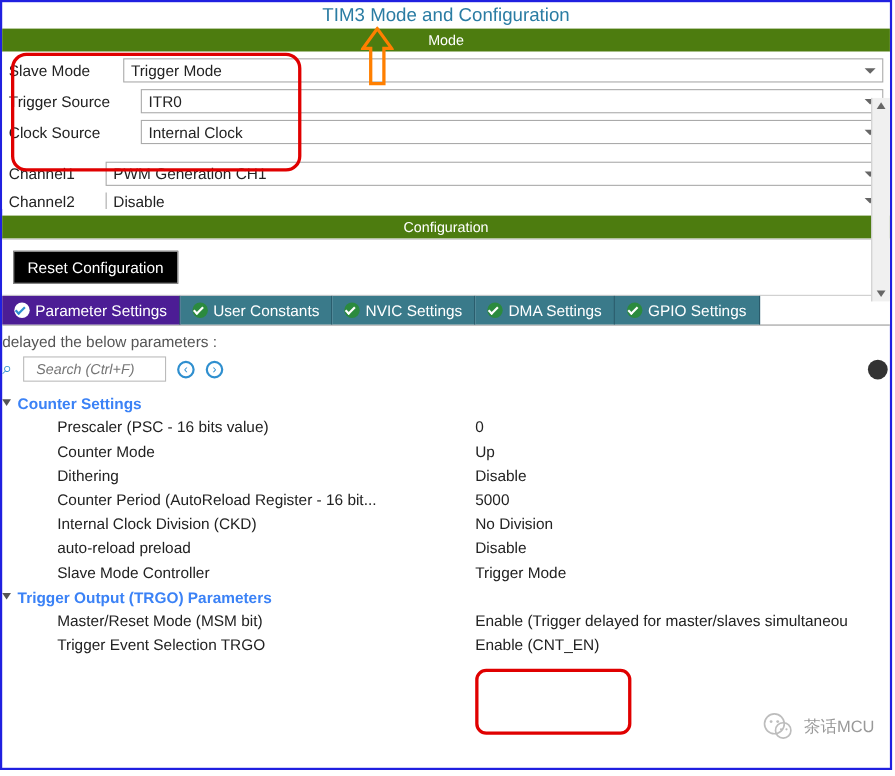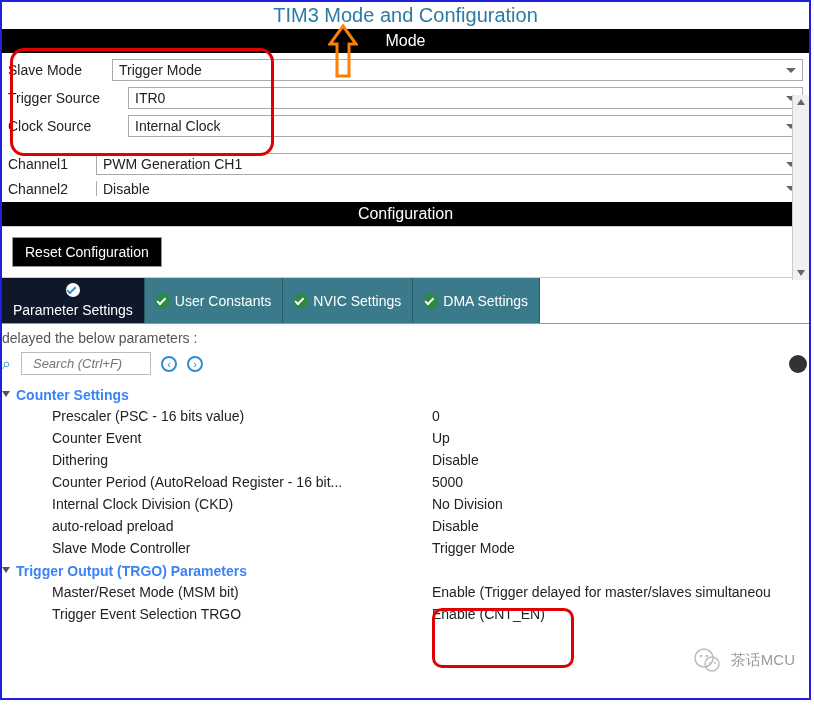--- a/index.html
+++ b/index.html
@@ -15,28 +15,28 @@
   }
   .outer-border {
     border: 2px solid #2020e0;
     width: 811px;
     height: 700px;
     position: relative;
   }
   .title {
     text-align: center;
     color: #2a7ca3;
-    font-size: 20px;
+    font-size: 17px;
     padding: 2px 16px;
   }
   .section-header {
-    background: #000000;
+    background: #4d7c0f;
     color: #fff;
     text-align: center;
-    font-size: 16px;
+    font-size: 13px;
     padding: 3px 0;
   }
   .mode-panel {
     padding: 6px 6px 0 6px;
     background: #fff;
     position: relative;
   }
   .form-row {
     display: flex;
     align-items: center;
@@ -96,22 +96,21 @@
     gap: 5px;
     padding: 5px 11px;
     font-size: 14px;
     color: #fff;
     background: #3a7a8a;
     border-right: 1px solid #2a5a6a;
     cursor: pointer;
     white-space: nowrap;
   }
   .tab.active {
-    background: #0f172a;
-    flex-direction: column;
+    background: #4c1d95;
   }
   .tab .check-icon {
     display: inline-block;
     width: 14px; height: 14px;
     border-radius: 50%;
     background: #2b8a3e;
     position: relative;
   }
   .tab .check-icon::after {
     content: "";
@@ -324,41 +323,45 @@
       <span>User Constants</span>
     </div>
     <div class="tab">
       <span class="check-icon"></span>
       <span>NVIC Settings</span>
     </div>
     <div class="tab">
       <span class="check-icon"></span>
       <span>DMA Settings</span>
     </div>
+    <div class="tab">
+      <span class="check-icon"></span>
+      <span>GPIO Settings</span>
+    </div>
   </div>
 
   <div class="config-description">delayed the below parameters :</div>
 
   <div class="search-row">
     <span class="magnifier">⌕</span>
     <input class="search-input" placeholder="Search (Ctrl+F)" style="">
     <span class="nav-arrow">‹</span>
     <span class="nav-arrow">›</span>
     <span class="dark-dot"></span>
   </div>
 
   <div class="param-tree">
     <div class="tree-group">
       <div class="tree-header">Counter Settings</div>
       <div class="tree-row">
         <span class="tree-label">Prescaler (PSC - 16 bits value)</span>
         <span class="tree-value">0</span>
       </div>
       <div class="tree-row">
-        <span class="tree-label">Counter Event</span>
+        <span class="tree-label">Counter Mode</span>
         <span class="tree-value">Up</span>
       </div>
       <div class="tree-row">
         <span class="tree-label">Dithering</span>
         <span class="tree-value">Disable</span>
       </div>
       <div class="tree-row">
         <span class="tree-label">Counter Period (AutoReload Register - 16 bit...</span>
         <span class="tree-value">5000</span>
       </div>

